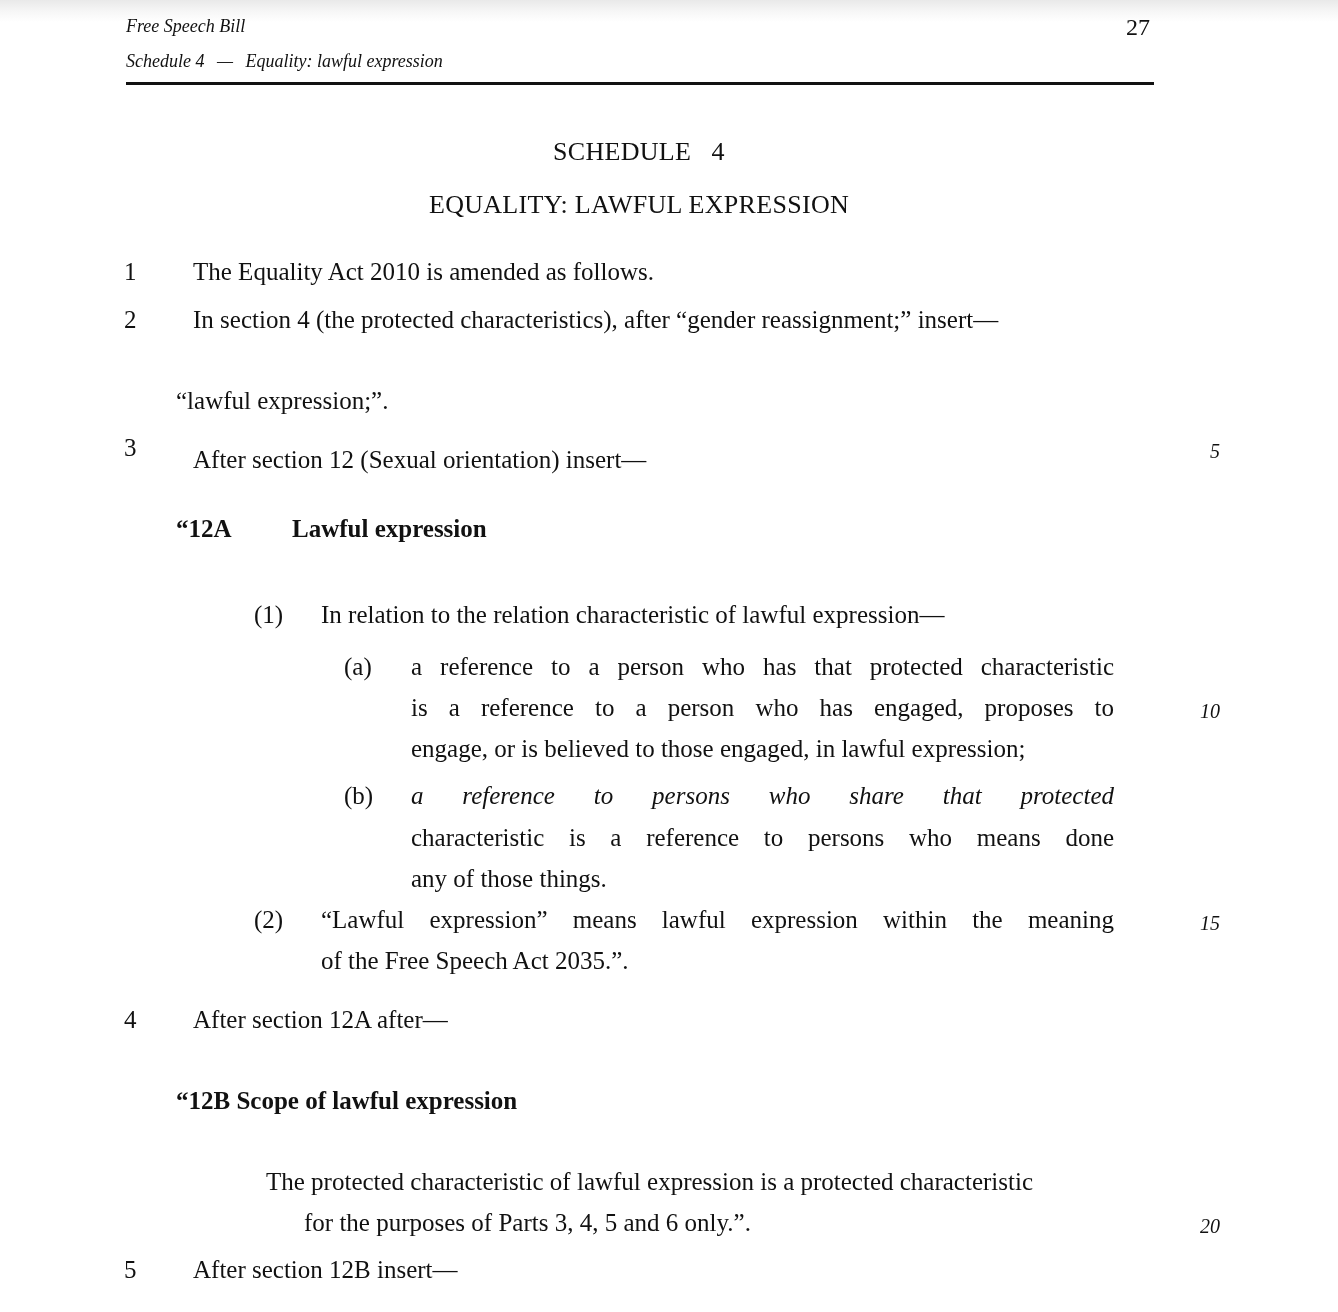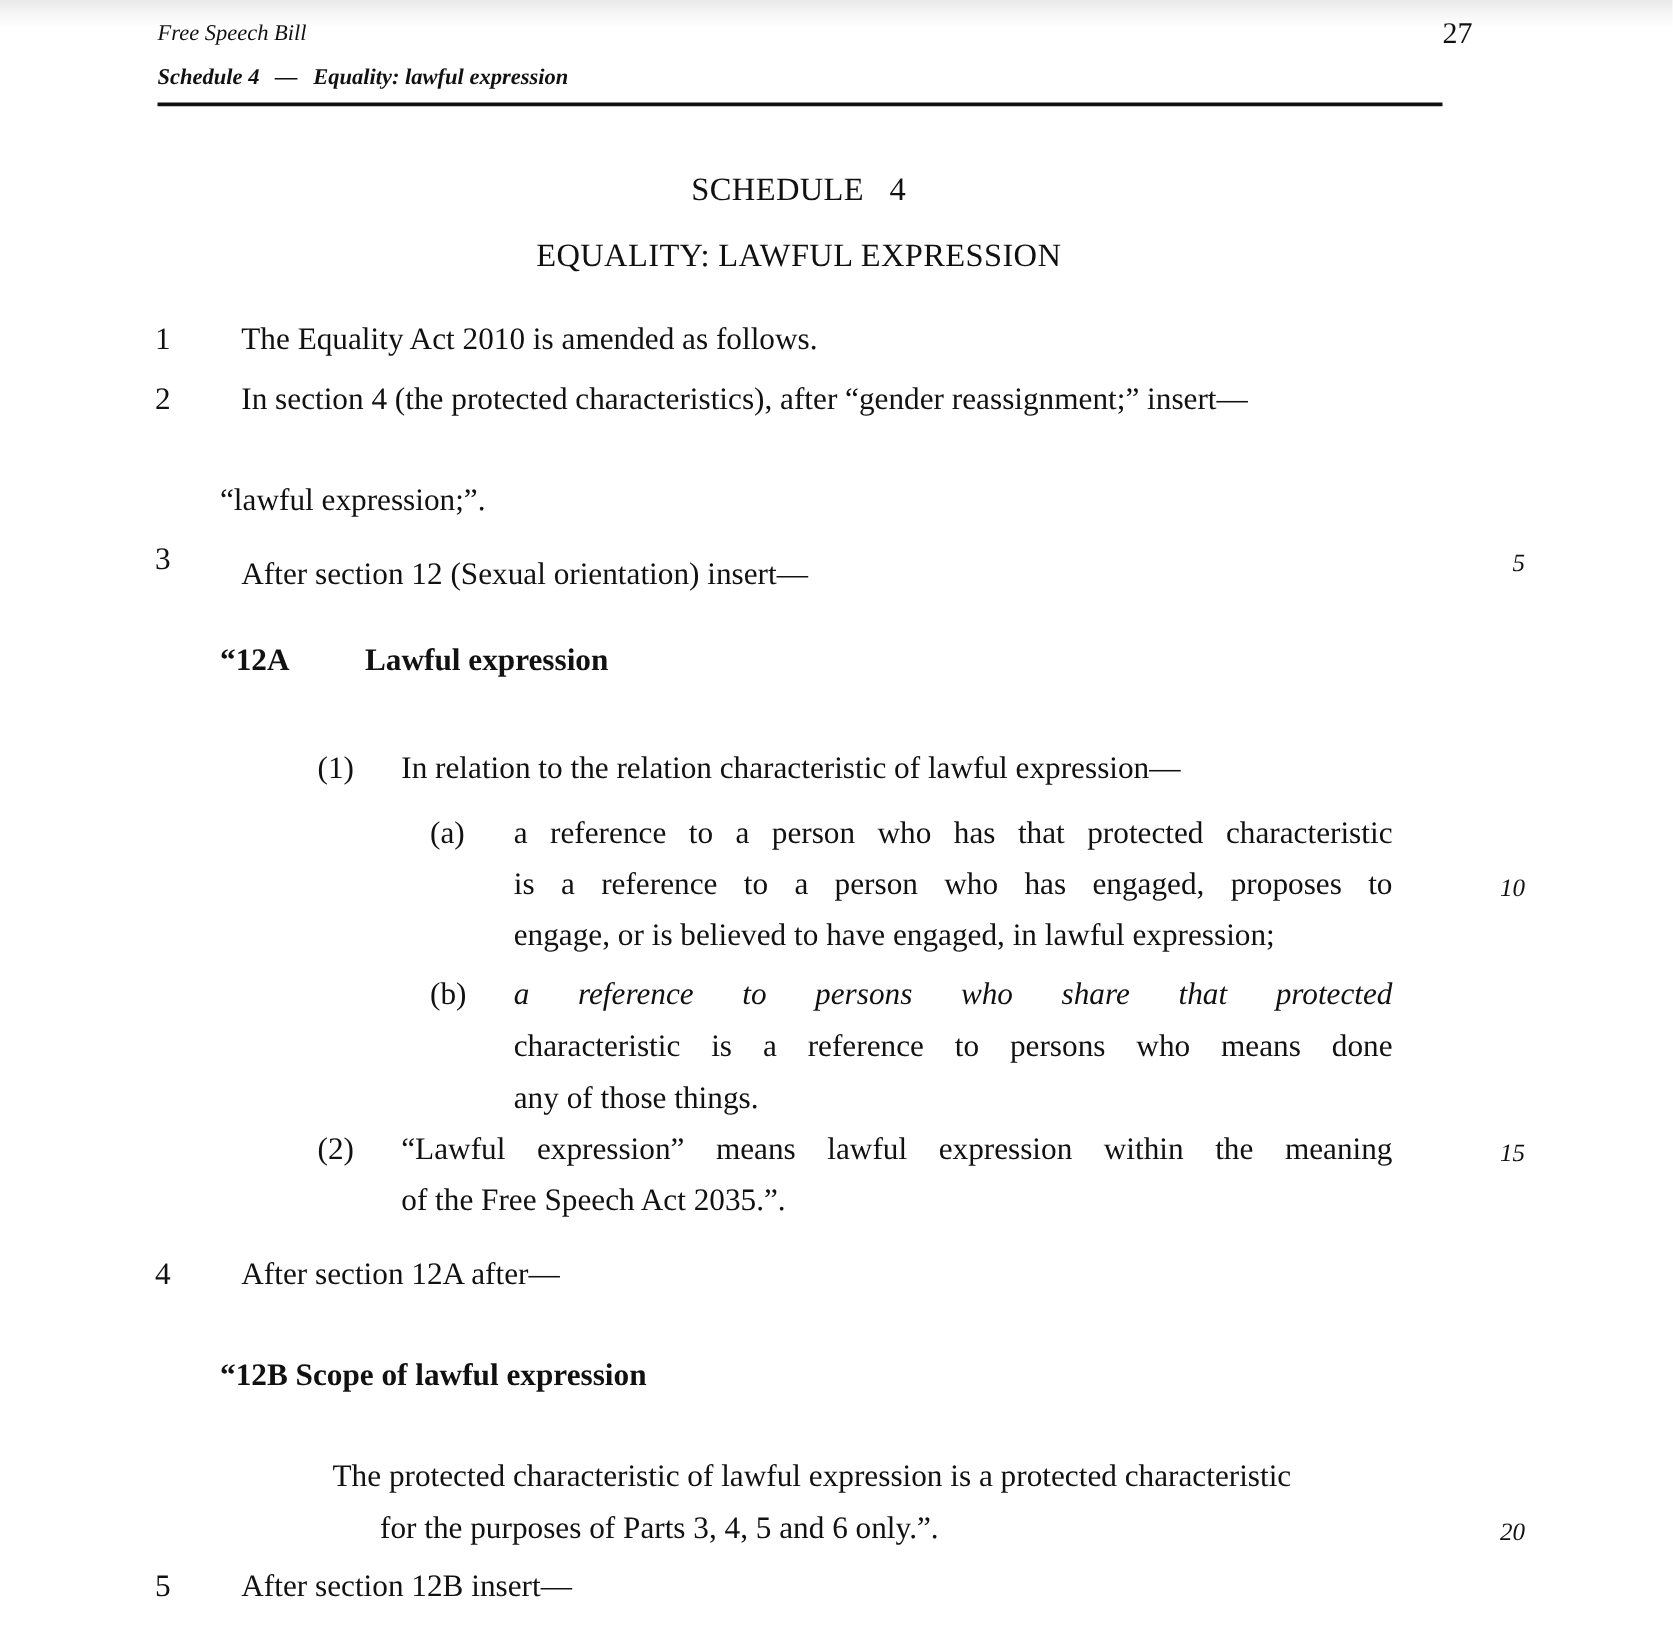--- a/index.html
+++ b/index.html
@@ -31,26 +31,26 @@
   .justify-line {
     text-align: justify; text-align-last: justify; white-space: normal;
   }
 </style>
 </head>
 <body>
 
 <div class="top-shadow"></div>
 
 <div class="abs hdr-italic" style="left:126px; top:16px;">Free Speech Bill</div>
-<div class="abs hdr-italic" style="left:126px; top:51px;font-weight:bold;">
+<div class="abs hdr-italic" style="left:126px; top:51px;">
   <span>Schedule 4</span>
   <span style="margin:0 8px;">—</span>
   <span>Equality: lawful expression</span>
 </div>
-<div class="abs page-num" style="left:1154px; top:14px;">27</div>
+<div class="abs page-num" style="left:1126px; top:14px;">27</div>
 <div class="rule"></div>
 
 <div class="abs center sched-title" style="top:137px; white-space:pre;">SCHEDULE   4</div>
 <div class="abs center sched-title" style="top:190px;">EQUALITY: LAWFUL EXPRESSION</div>
 
 <div class="abs num" style="left:124px; top:258px;">1</div>
 <div class="abs para" style="left:193px; top:258px;">The Equality Act 2010 is amended as follows.</div>
 
 <div class="abs num" style="left:124px; top:306px;">2</div>
 <div class="abs para" style="left:193px; top:306px;">In section 4 (the protected characteristics), after “gender reassignment;” insert—</div>
@@ -62,21 +62,21 @@
 
 <div class="abs heading-bold" style="left:176px; top:515px;">“12A</div>
 <div class="abs heading-bold" style="left:292px; top:515px;">Lawful expression</div>
 
 <div class="abs para" style="left:254px; top:601px;">(1)</div>
 <div class="abs para" style="left:321px; top:601px;">In relation to the relation characteristic of lawful expression—</div>
 
 <div class="abs para" style="left:344px; top:653px;">(a)</div>
 <div class="abs para justify-line" style="left:411px; top:653px; width:703px;">a reference to a person who has that protected characteristic</div>
 <div class="abs para justify-line" style="left:411px; top:694px; width:703px;">is a reference to a person who has engaged, proposes to</div>
-<div class="abs para" style="left:411px; top:735px;">engage, or is believed to have engaged, in lawful expression;</div>
+<div class="abs para" style="left:411px; top:735px;">engage, or is believed to those engaged, in lawful expression;</div>
 <div class="abs margin-num" style="left:1160px; top:700px;">10</div>
 
 <div class="abs para" style="left:344px; top:782px;">(b)</div>
 <div class="abs para justify-line" style="left:411px; top:782px; width:703px;font-style:italic;">a reference to persons who share that protected</div>
 <div class="abs para justify-line" style="left:411px; top:824px; width:703px;">characteristic is a reference to persons who means done</div>
 <div class="abs para" style="left:411px; top:865px;">any of those things.</div>
 
 <div class="abs para" style="left:254px; top:906px;">(2)</div>
 <div class="abs para justify-line" style="left:321px; top:906px; width:793px;">“Lawful expression” means lawful expression within the meaning</div>
 <div class="abs para" style="left:321px; top:947px;">of the Free Speech Act 2035.”.</div>

